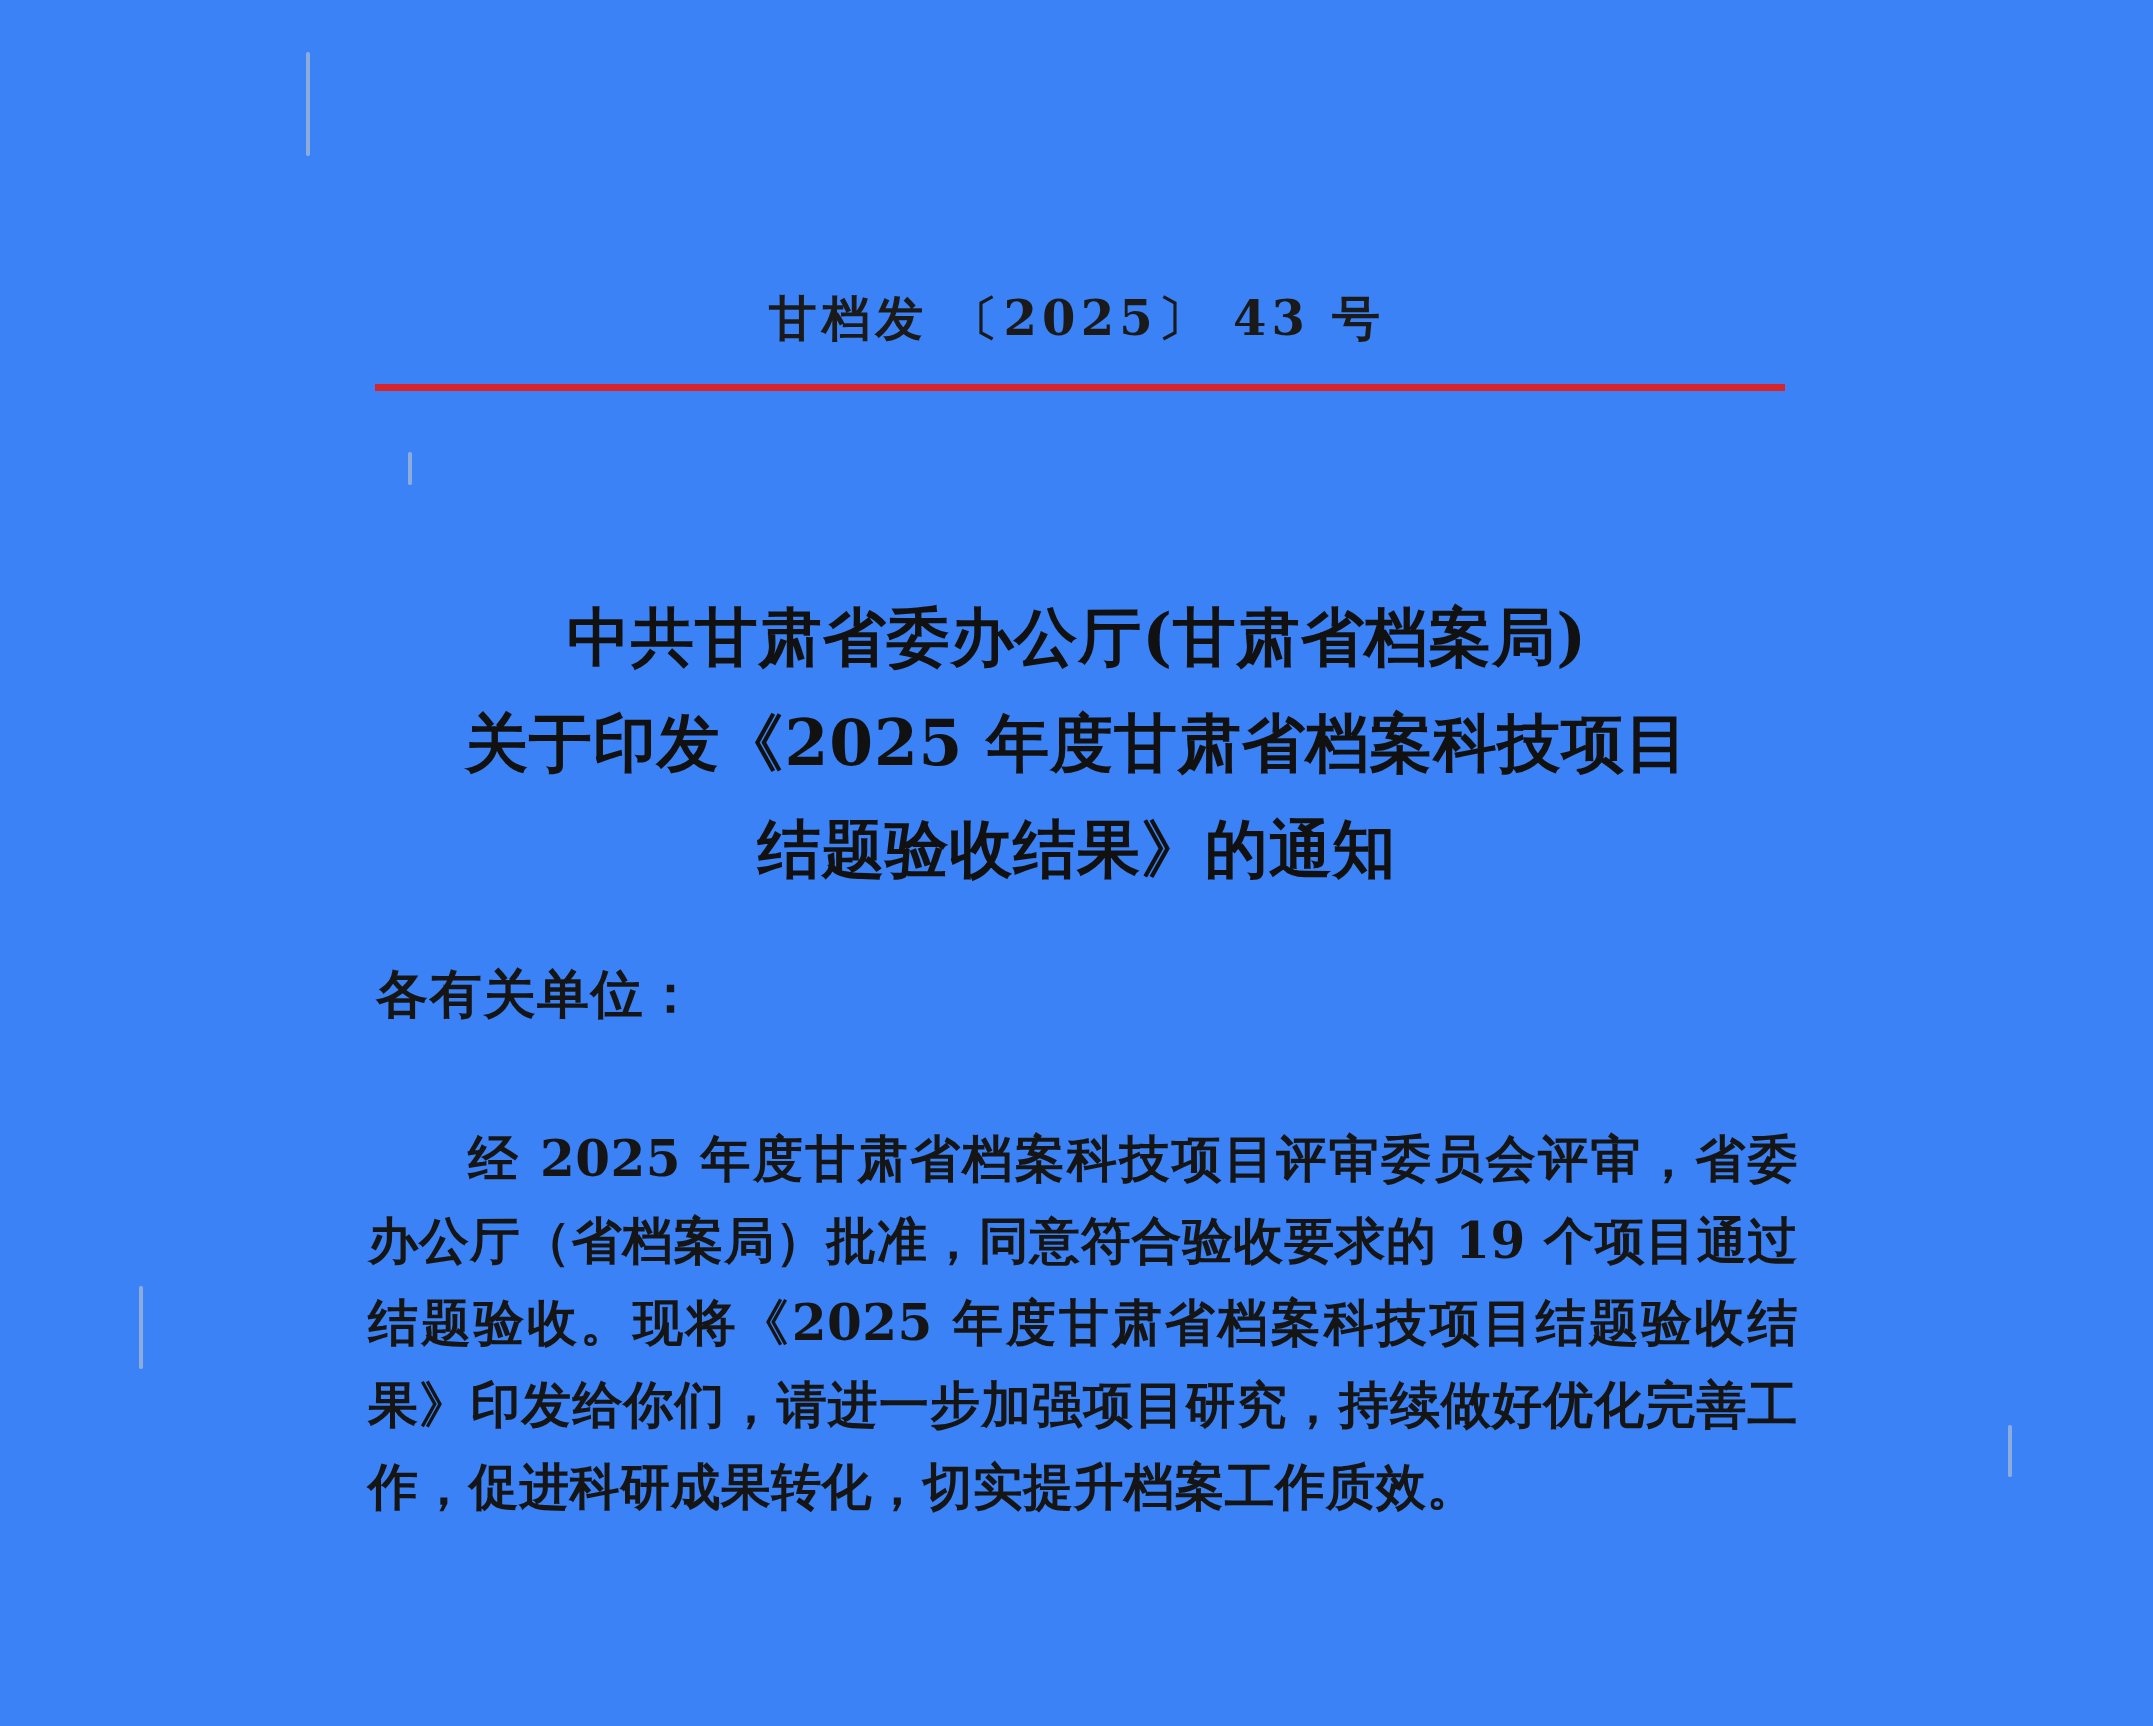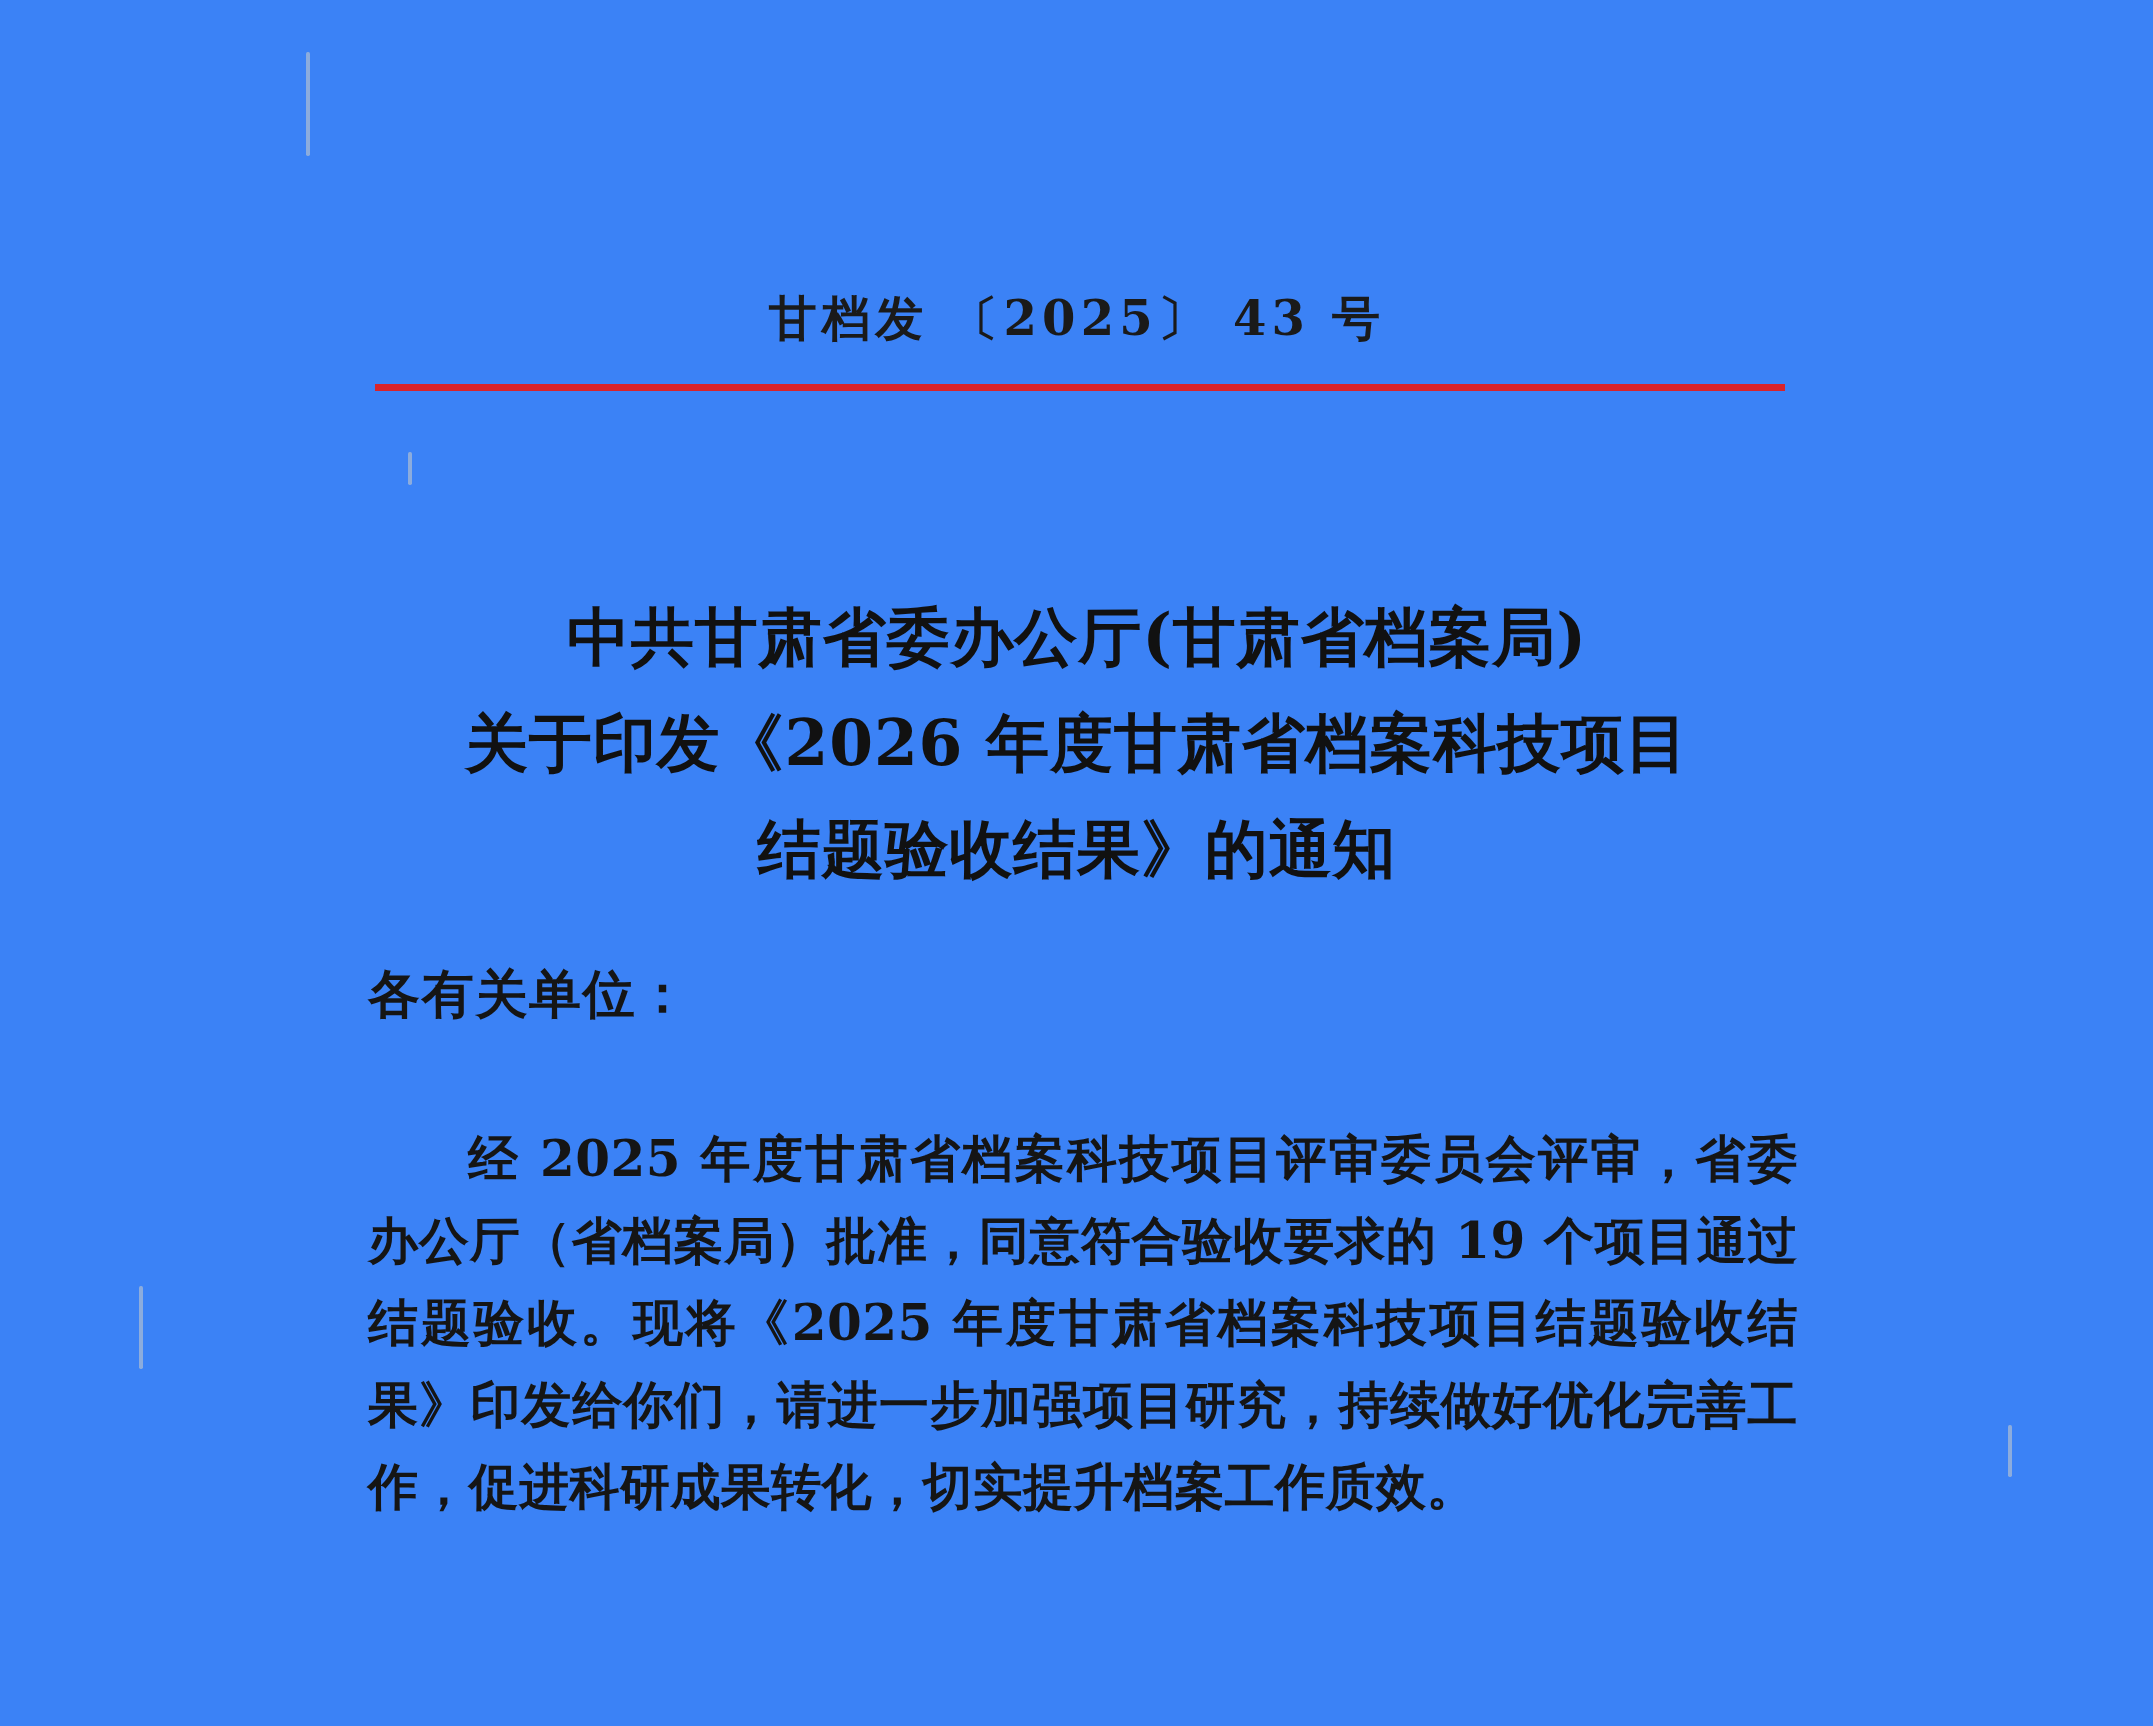--- a/index.html
+++ b/index.html
@@ -69,21 +69,21 @@
     font-weight: 700;
     letter-spacing: 0.9px;
     color: #111111;
     font-family: "DejaVu Serif", "Liberation Serif", serif;
     white-space: nowrap;
   }
 
   
   .salutation {
     position: absolute;
-    left: 368px;
+    left: 376px;
     top: 960px;
     font-size: 52px;
     letter-spacing: 1.7px;
     font-weight: 600;
     color: #151515;
   }
 
   .body-text {
     position: absolute;
     left: 368px;
@@ -124,21 +124,21 @@
     <div class="speck s2"></div>
     <div class="speck s3"></div>
     <div class="speck s4"></div>
 
     <div class="doc-number">甘档发 〔2025〕 43 号</div>
 
     <div class="red-rule"></div>
 
     <div class="title-block">
       <div class="title-line">中共甘肃省委办公厅(甘肃省档案局)</div>
-      <div class="title-line">关于印发《2026 年度甘肃省档案科技项目</div>
+      <div class="title-line">关于印发《2025 年度甘肃省档案科技项目</div>
       <div class="title-line">结题验收结果》的通知</div>
     </div>
 
     <div class="salutation">各有关单位：</div>
 
     <div class="body-text">
       <p>经 2025 年度甘肃省档案科技项目评审委员会评审，省委办公厅（省档案局）批准，同意符合验收要求的 19 个项目通过结题验收。现将《2025 年度甘肃省档案科技项目结题验收结果》印发给你们，请进一步加强项目研究，持续做好优化完善工作，促进科研成果转化，切实提升档案工作质效。</p>
     </div>
 
   </div>

